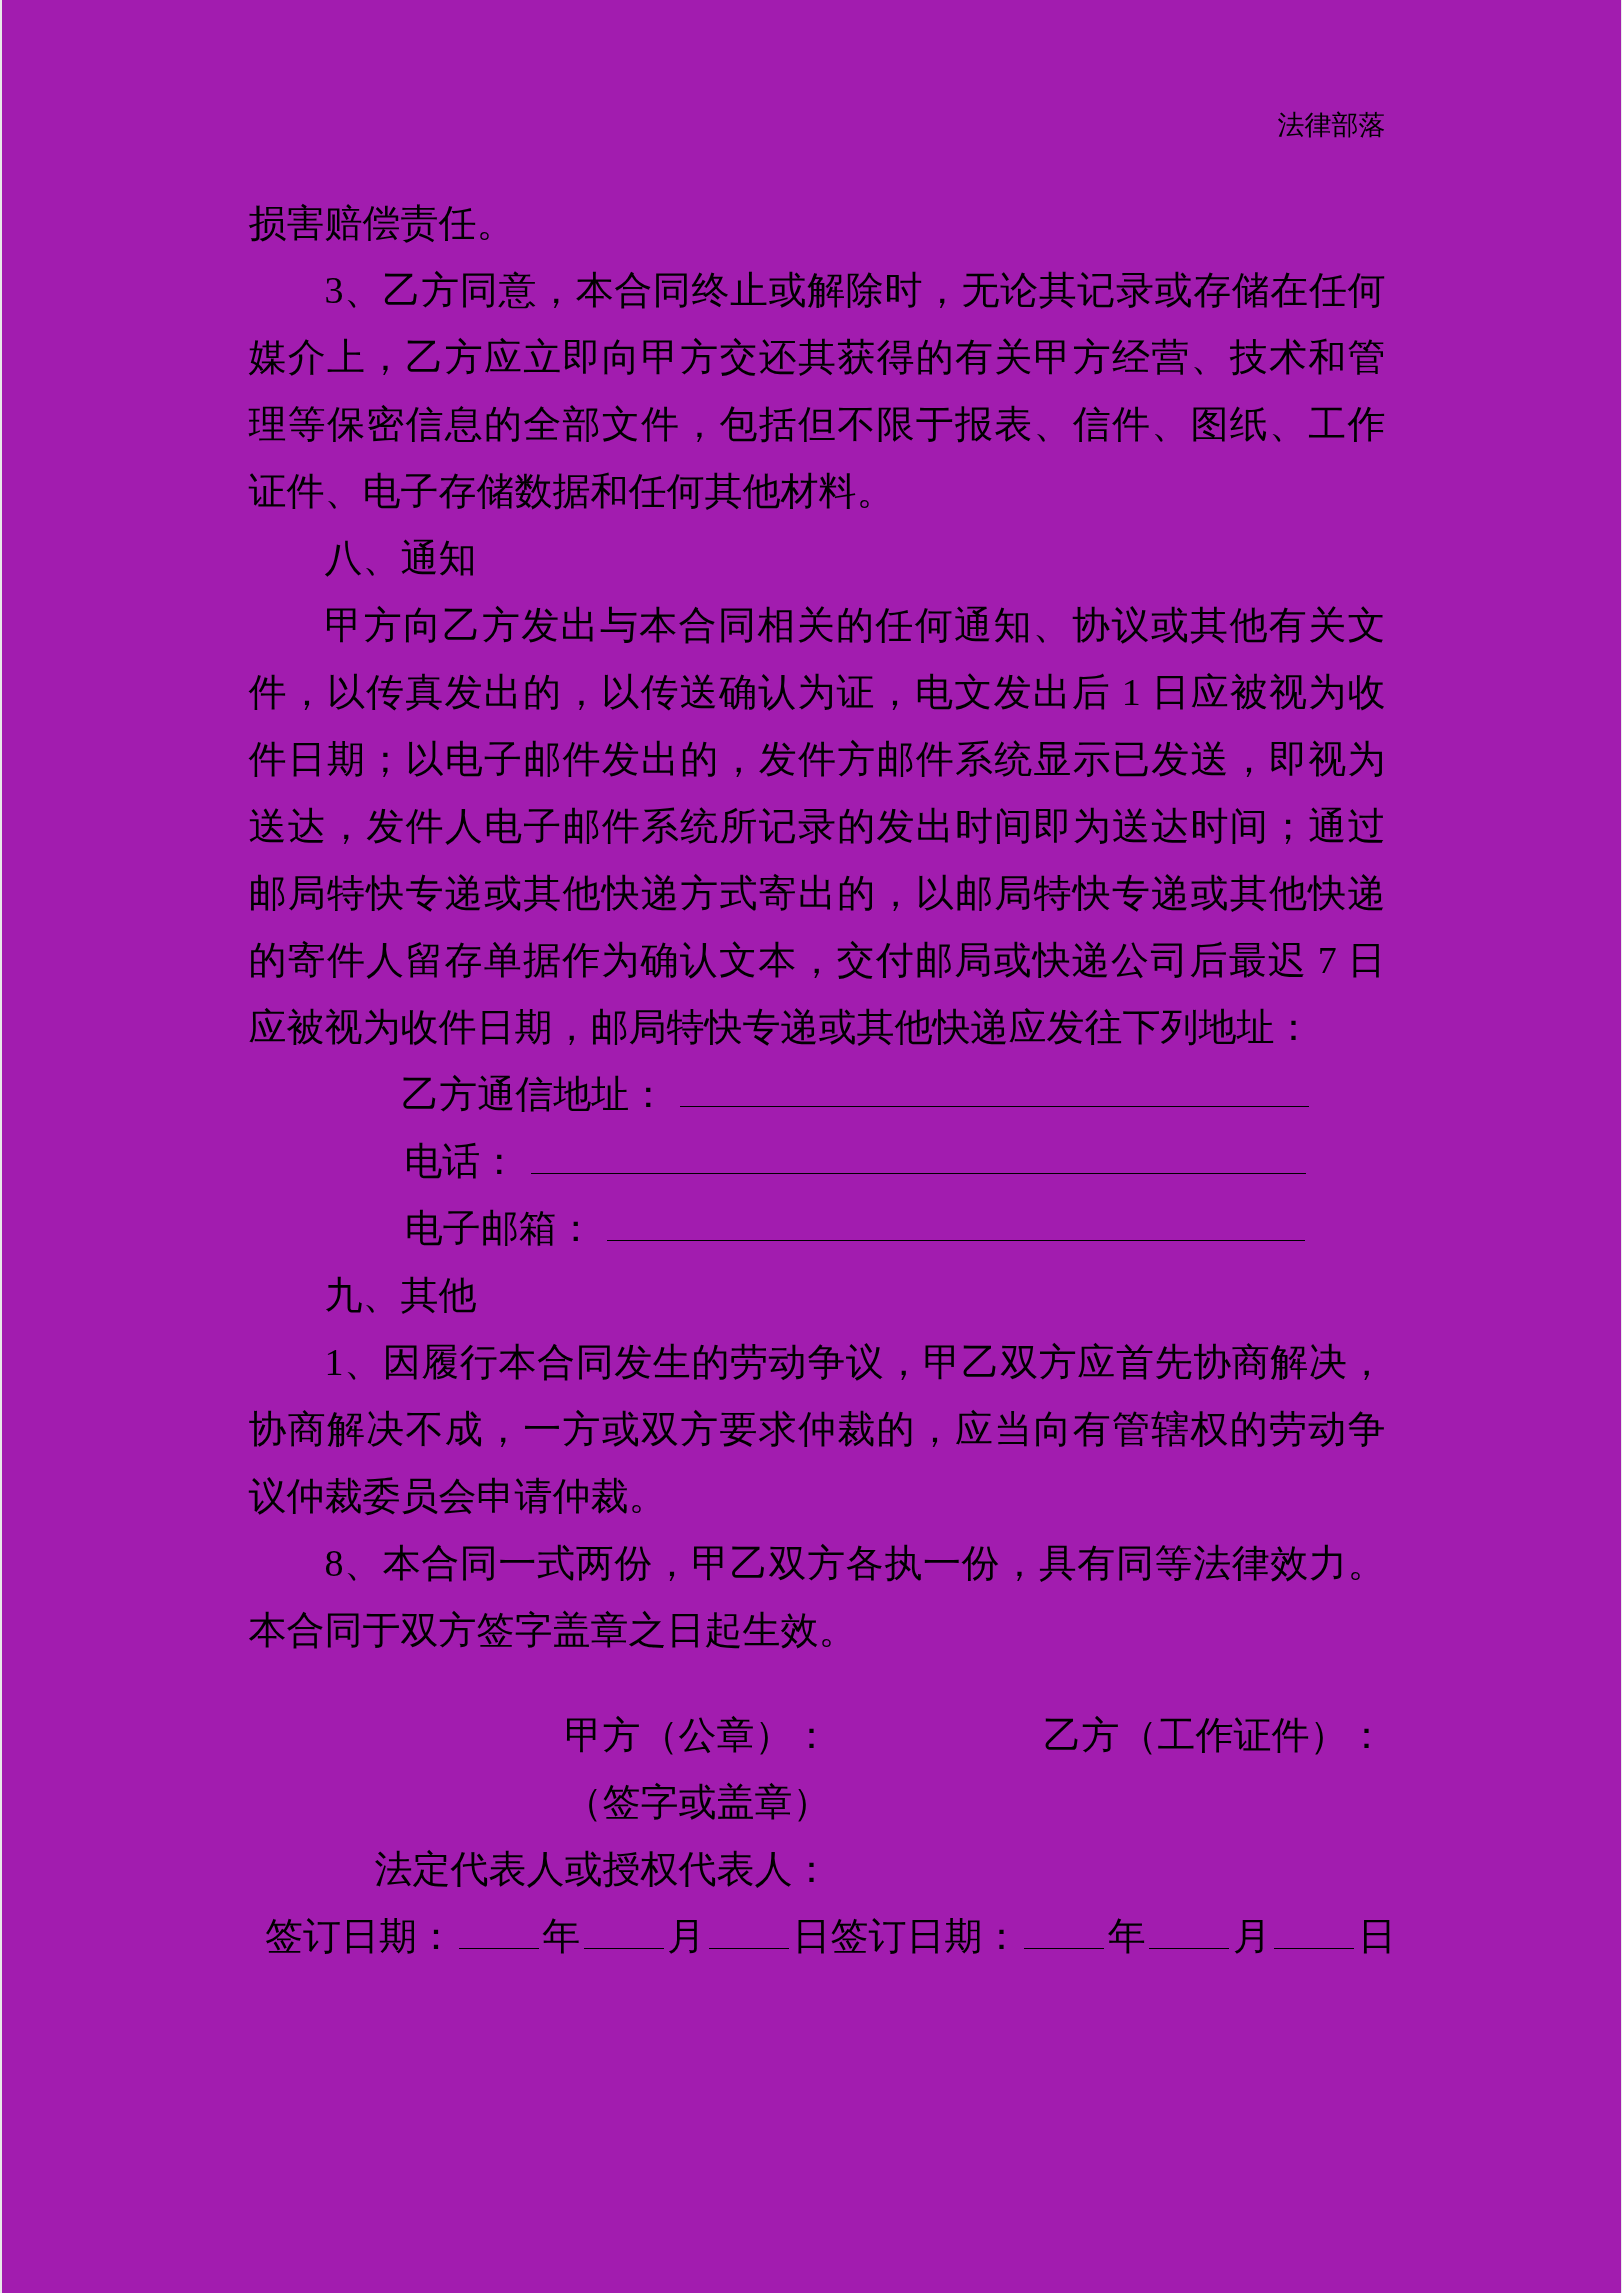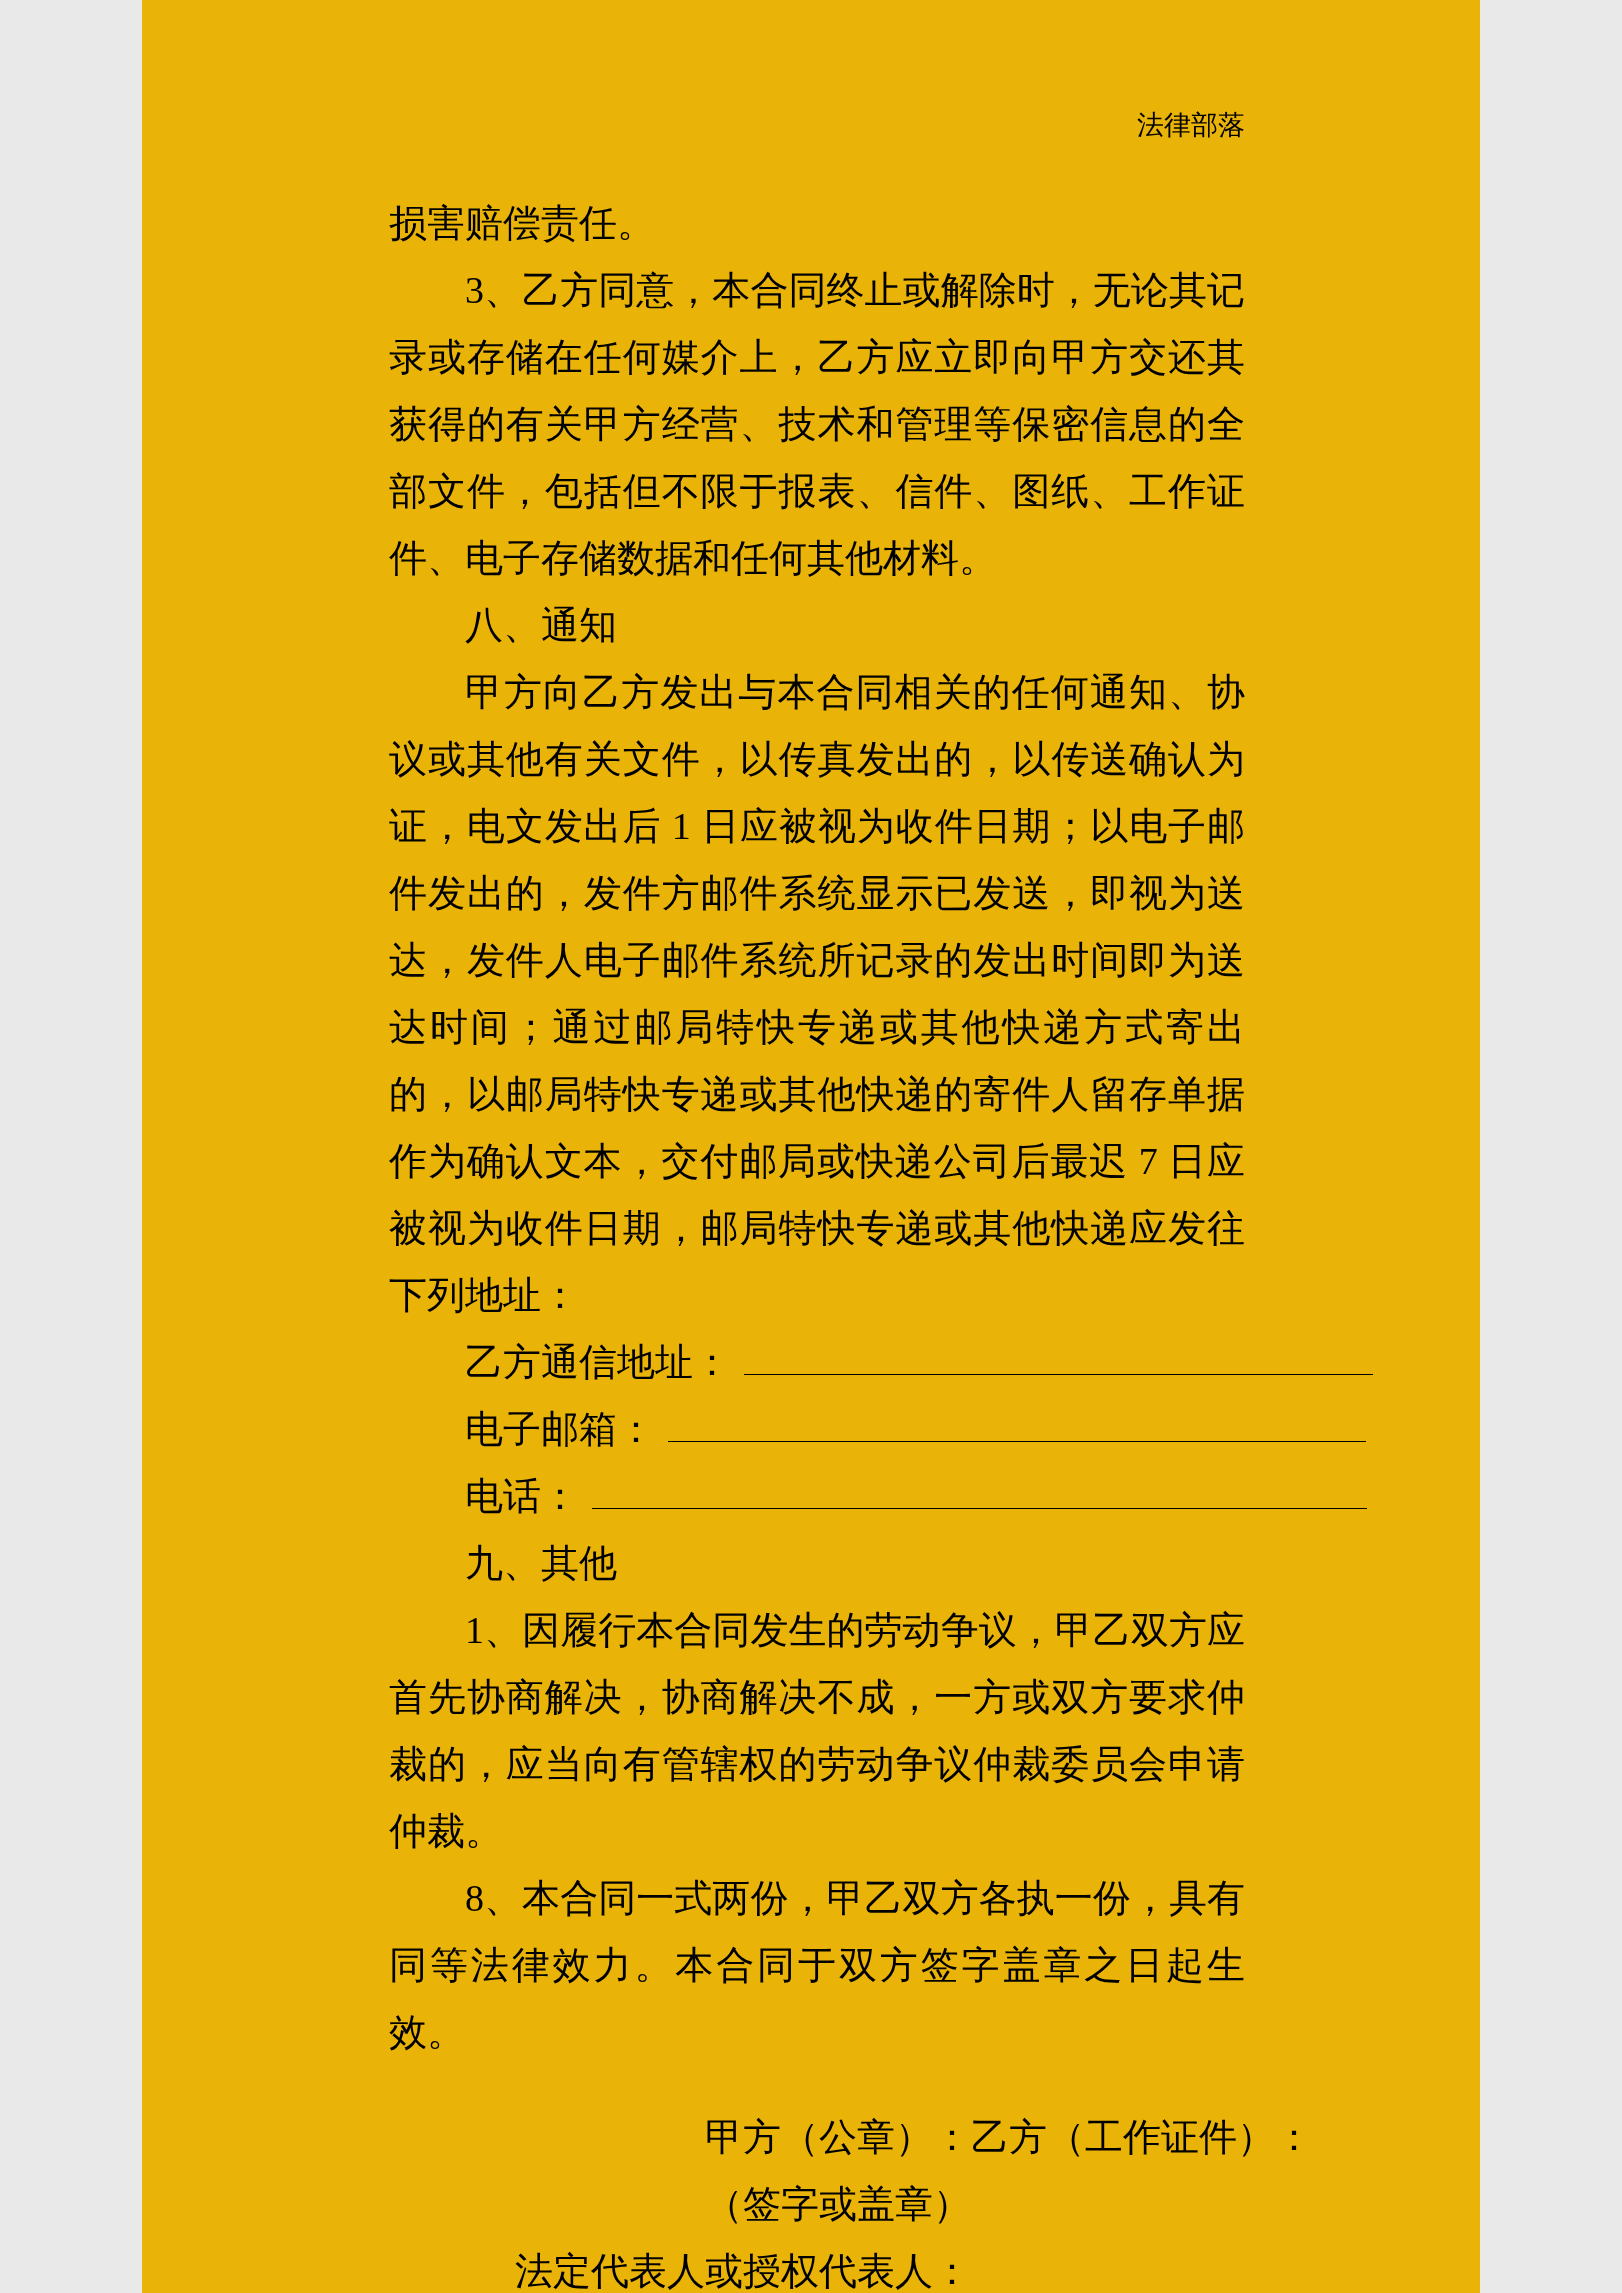--- a/index.html
+++ b/index.html
@@ -1,21 +1,21 @@
 <!DOCTYPE html>
 <html style="font-size:14.5px"><head>
 <meta charset="utf-8">
 <style>
   html, body { margin: 0; padding: 0; background: #e9e9e9; }
   .page {
     position: relative;
-    width: 1338px;
+    width: 1619px;
     height: 2294px;
     margin: 0 auto;
-    background: #eab308;
+    background: #a21caf;
     box-sizing: border-box;
     padding: 107px 235px 0 247px;
     font-family: "Liberation Serif", "DejaVu Serif", serif;
     color: #000000;
   }
   .brand {
     text-align: right;
     font-size: 27px;
     line-height: 36px;
     margin-bottom: 47px;
@@ -77,25 +77,25 @@
 
     <p class="heading">八、通知</p>
 
     <p class="para">甲方向乙方发出与本合同相关的任何通知、协议或其他有关文件，以传真发出的，以传送确认为证，电文发出后 1 日应被视为收件日期；以电子邮件发出的，发件方邮件系统显示已发送，即视为送达，发件人电子邮件系统所记录的发出时间即为送达时间；通过邮局特快专递或其他快递方式寄出的，以邮局特快专递或其他快递的寄件人留存单据作为确认文本，交付邮局或快递公司后最迟 7 日应被视为收件日期，邮局特快专递或其他快递应发往下列地址：</p>
 
     <div class="field-line">
       <span>乙方通信地址：</span><span class="blank blank-address"></span>
     </div>
 
     <div class="field-line">
-      <span>电子邮箱：</span><span class="blank blank-email"></span>
+      <span>电话：</span><span class="blank blank-phone"></span>
     </div>
 
     <div class="field-line">
-      <span>电话：</span><span class="blank blank-phone"></span>
+      <span>电子邮箱：</span><span class="blank blank-email"></span>
     </div>
 
 
     <p class="heading">九、其他</p>
 
     <p class="para">1、因履行本合同发生的劳动争议，甲乙双方应首先协商解决，协商解决不成，一方或双方要求仲裁的，应当向有管辖权的劳动争议仲裁委员会申请仲裁。</p>
 
     <p class="para">8、本合同一式两份，甲乙双方各执一份，具有同等法律效力。本合同于双方签字盖章之日起生效。</p>
 
     <div class="sig-block">

